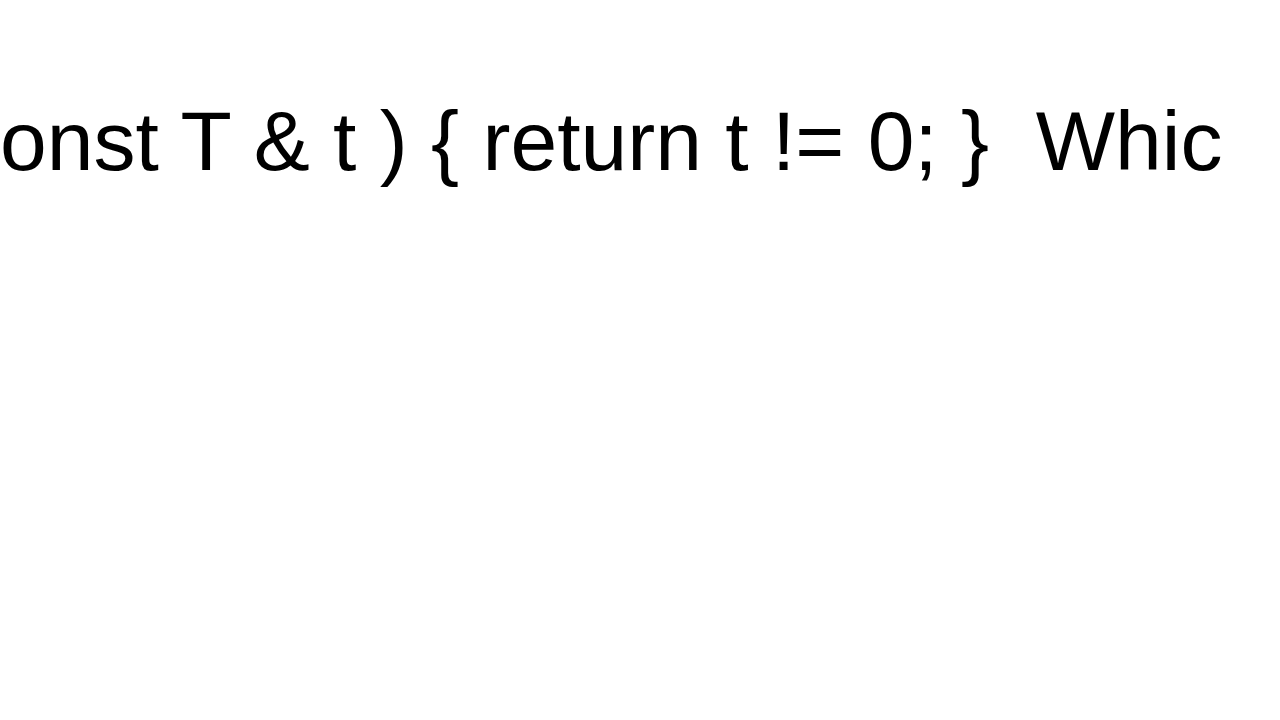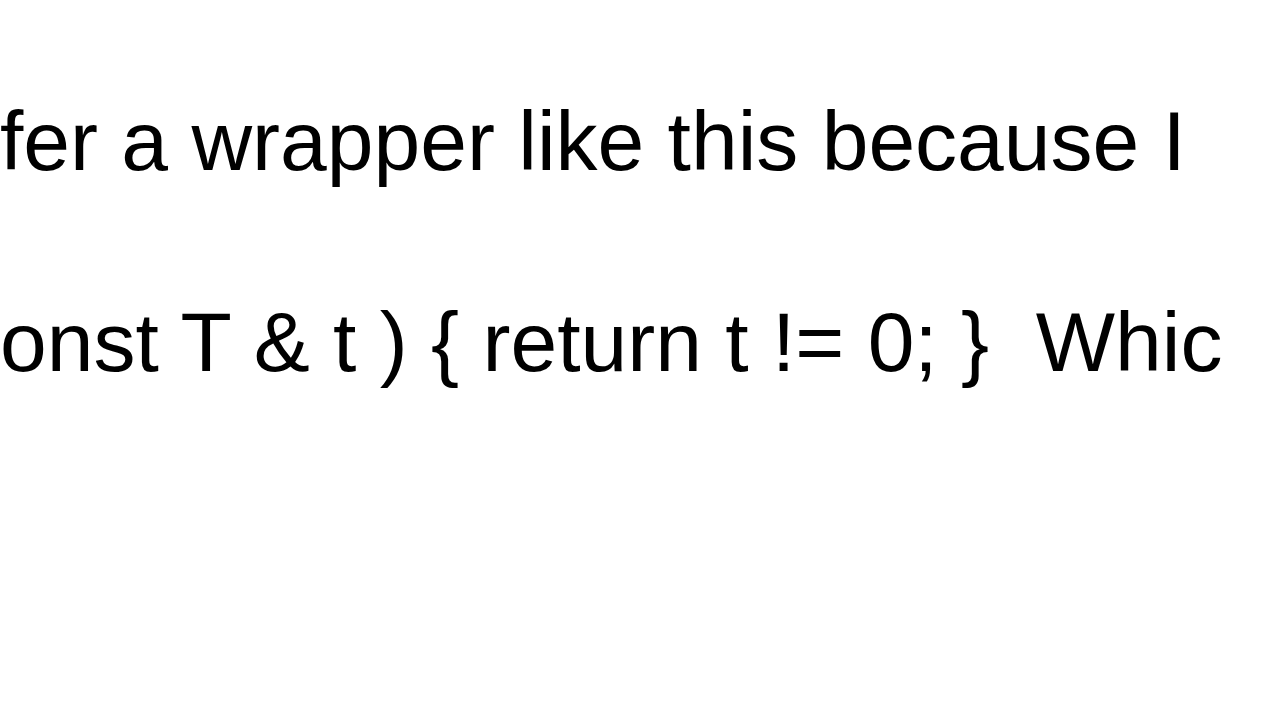--- a/index.html
+++ b/index.html
@@ -22,18 +22,17 @@
     top: -10px;
   }
   .line {
     display: block;
   }
 </style>
 </head>
 <body>
 
 <div class="text-block">
-<span class="line">fer a wrapper like this because I</span>
 <span class="line">onst T &amp; t ) { return t != 0; }  Whic</span>
 
 
 
 </div>
 
 </body></html>

